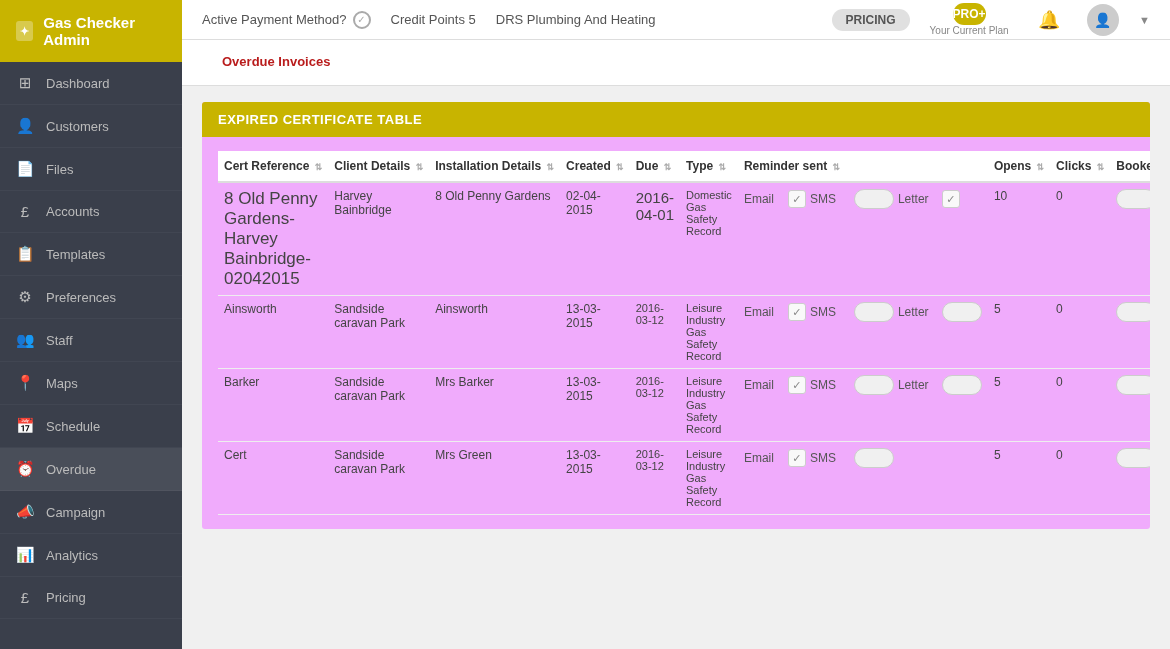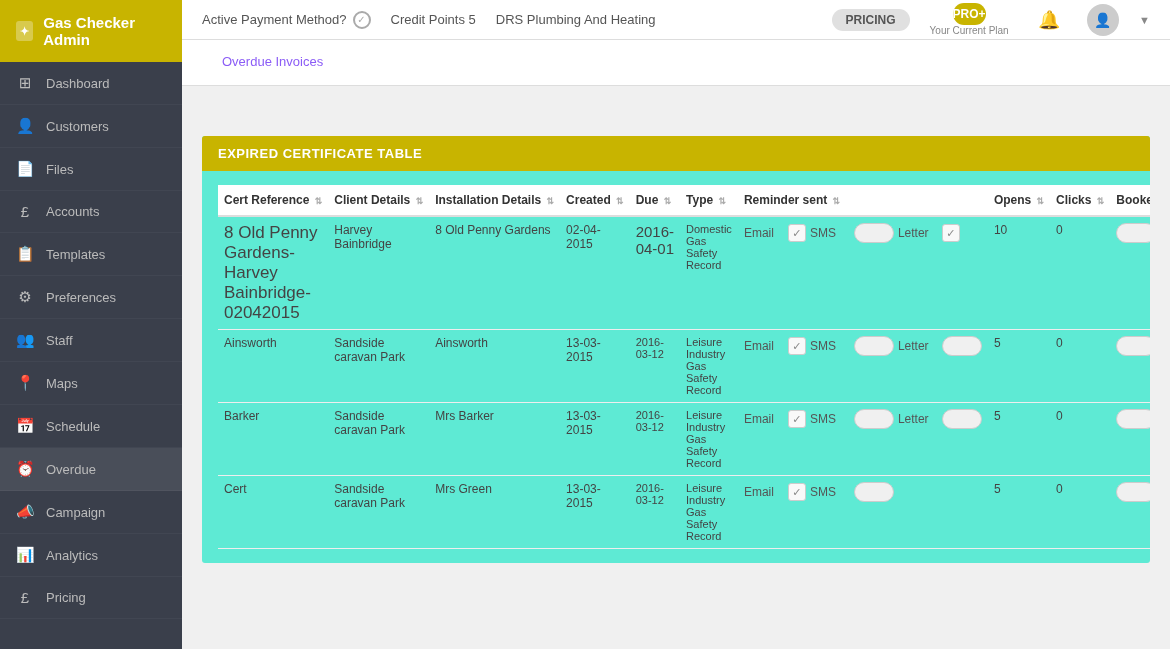--- a/index.html
+++ b/index.html
@@ -97,44 +97,44 @@
       border-bottom: 1px solid #ddd;
       padding: 0 20px;
       display: flex;
       gap: 0;
       flex-shrink: 0;
     }
     .tab {
       padding: 14px 20px;
       cursor: pointer;
       font-size: 13px;
-      color: #8b5cf6;
+      color: #b91c1c;
       border-bottom: 2px solid transparent;
       white-space: nowrap;
+      font-weight: bold;
     }
     .tab.active {
       color: #333;
       border-bottom: 2px solid #c8b400;
       font-weight: bold;
     }
 
     
     #content {
       flex: 1;
       overflow-y: auto;
       padding: 16px 20px;
       background: #f0f0f0;
     }
 
     
     .card {
-      background: #5eead4;
+      background: #f0abfc;
       border-radius: 3px;
       overflow: hidden;
-      margin-top: 34px;
     }
     .card-header {
       background: #c8b400;
       color: white;
       font-weight: bold;
       font-size: 13px;
       padding: 10px 16px;
       letter-spacing: 0.5px;
     }
     .card-body { padding: 14px 16px; }

